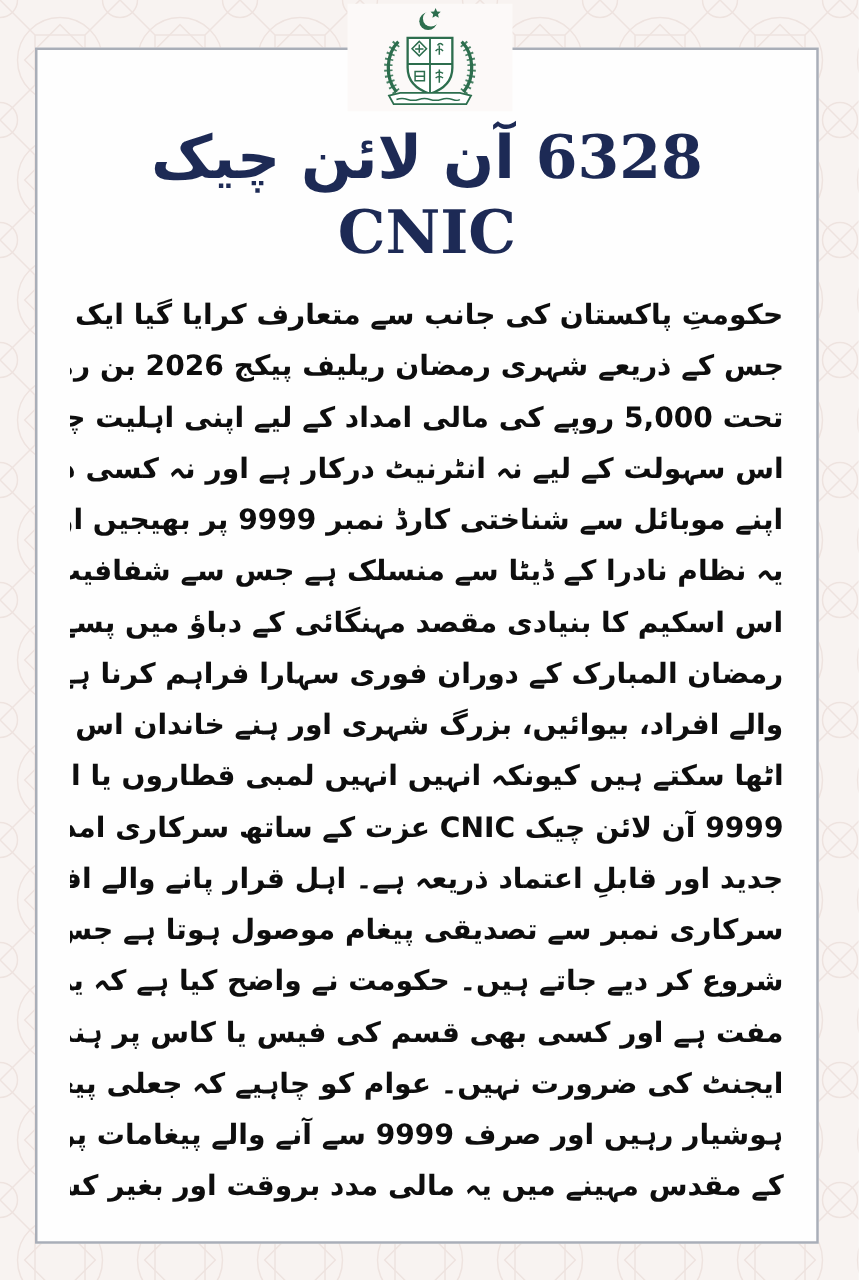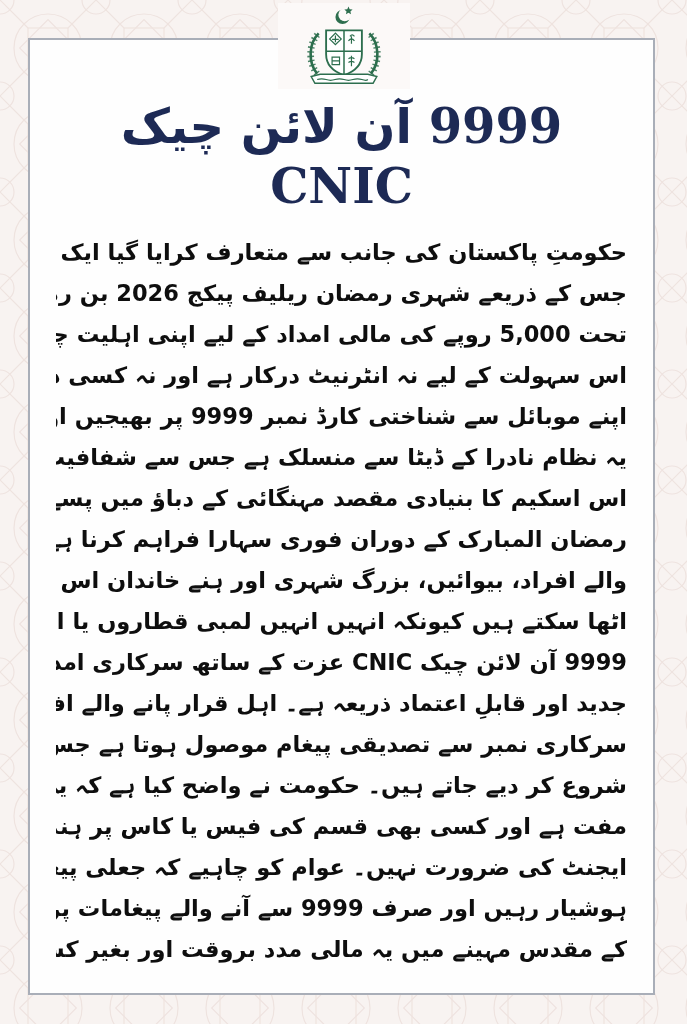--- a/index.html
+++ b/index.html
@@ -83,21 +83,21 @@
           <circle cx="96" cy="0" r="14"></circle>
         <circle cx="0" cy="96" r="14"></circle>
           <circle cx="96" cy="96" r="14"></circle>
       </g>
     </pattern>
   </defs>
   <rect width="687" height="1024" fill="url(#geo)" opacity="0.8"></rect>
 </svg>
 
 <div class="frame">
-  <h1 class="title">9999 آن لائن چیک CNIC</h1>
+  <h1 class="title">6328 آن لائن چیک CNIC</h1>
 
   <div class="body-text">
     <div class="body-line">حکومتِ پاکستان کی جانب سے متعارف کرایا گیا ایک آسان اور تیز رفتار نظام ہے</div>
     <div class="body-line">جس کے ذریعے شہری رمضان ریلیف پیکج 2026 بن رمضان آبا ارپے کے</div>
     <div class="body-line">تحت 5,000 روپے کی مالی امداد کے لیے اپنی اہلیت چند سیکنڈز میں معلوم کر سکتے ہیں۔</div>
     <div class="body-line">اس سہولت کے لیے نہ انٹرنیٹ درکار ہے اور نہ کسی دفتر جانے کی ضرورت، بس</div>
     <div class="body-line">اپنے موبائل سے شناختی کارڈ نمبر 9999 پر بھیجیں اور فوراً جواب حاصل کریں۔ یہ</div>
     <div class="body-line">یہ نظام نادرا کے ڈیٹا سے منسلک ہے جس سے شفافیت اور درستگی یقینی بنائی گئی ہے۔</div>
     <div class="body-line">اس اسکیم کا بنیادی مقصد مہنگائی کے دباؤ میں پسے ہوئے کم آمدنی والے خاندانوں کو</div>
     <div class="body-line">رمضان المبارک کے دوران فوری سہارا فراہم کرنا ہے۔ یومیہ اجرت پر کام کرنے</div>

